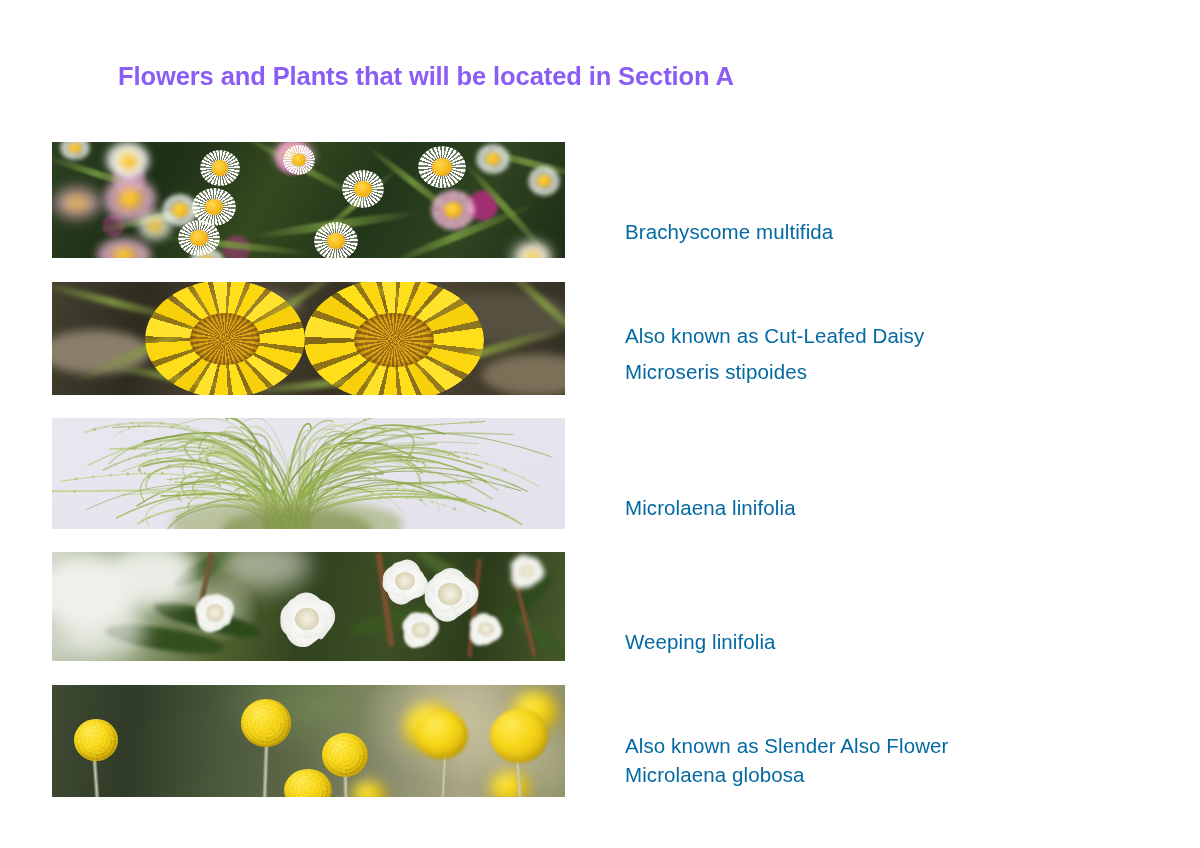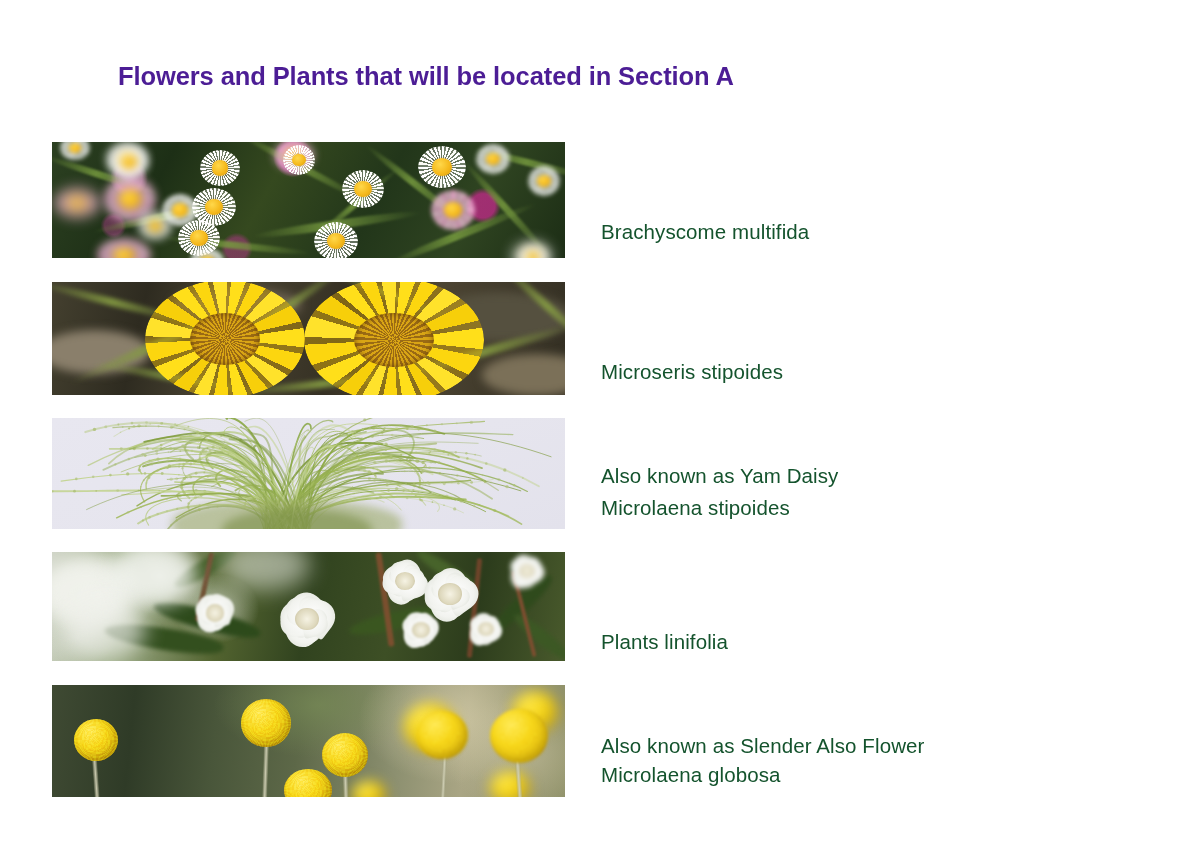--- a/index.html
+++ b/index.html
@@ -23,42 +23,42 @@
   }
 
   
   .page-title {
     position: absolute;
     left: 118px;
     top: 62px;
     font-size: 25.5px;
     font-weight: bold;
     letter-spacing: -0.1px;
-    color: #4c1d95;
+    color: #8b5cf6;
     white-space: nowrap;
   }
 
   
   .plant-row {
     position: absolute;
     left: 0;
     width: 1200px;
   }
   .thumb {
     position: absolute;
     left: 52px;
     width: 513px;
     overflow: hidden;
     background: #2a3322;
   }
   .caption {
     position: absolute;
-    left: 601px;
+    left: 625px;
     width: 560px;
-    color: #14532d;
+    color: #0369a1;
     font-size: 20.5px;
     line-height: 34.5px;
     letter-spacing: 0.1px;
     white-space: pre;
   }
   .caption .sci { display: block; }
   .caption .common { display: block; }
 
   
   .img-daisies {
@@ -355,20 +355,21 @@
       <div class="daisy blur1" style="left:138px; top:106px; width:34px; height:26px;"></div>
       <div class="daisy" style="left:366px; top:4px;   width:48px; height:42px;"></div>
       <div class="daisy blur1" style="left:424px; top:2px;   width:34px; height:30px;"></div>
       <div class="daisy blur1" style="left:476px; top:24px;  width:32px; height:30px;"></div>
       <div class="daisy blur2" style="left:466px; top:102px; width:30px; height:26px;"></div>
       <div class="daisy blur1" style="left:8px;   top:-6px;  width:30px; height:24px;"></div>
     </div>
 
     <div class="caption" style="top:4px;">
       <span class="sci">Brachyscome multifida</span>
+      <span class="common">Also known as Cut-Leafed Daisy</span>
     </div>
   </div>
 
   <div class="plant-row" style="top:282px;">
 
     <div class="thumb img-yellow" style="top:0; height:113px;">
       <div class="ystone" style="left:-12px; top:48px; width:110px; height:44px; background:#8a7f6b;"></div>
       <div class="ystone" style="left:120px; top:6px;  width:130px; height:34px; background:#6a604f;"></div>
       <div class="ystone" style="left:380px; top:10px; width:140px; height:50px; background:#55503f;"></div>
       <div class="ystone" style="left:430px; top:72px; width:110px; height:42px; background:#7b7058;"></div>
@@ -380,21 +381,20 @@
       <div class="ygrass" style="left:330px; top:66px; width:200px; height:9px; transform:rotate(-16deg);"></div>
       <div class="ygrass" style="left:420px; top:20px; width:150px; height:8px; transform:rotate(42deg);"></div>
       <div class="ygrass" style="left:180px; top:98px; width:180px; height:8px; transform:rotate(-6deg);"></div>
 
       <div class="yflower" style="left:93px;  top:-2px; width:160px; height:118px;"></div>
       <div class="yflower" style="left:252px; top:-4px; width:180px; height:124px;"></div>
     </div>
 
     <div class="caption" style="top:4px;">
       <span class="sci">Microseris stipoides</span>
-      <span class="common">Also known as Yam Daisy</span>
     </div>
   </div>
 
   <div class="plant-row" style="top:418px;">
 
     <div class="thumb img-grass" style="top:0; height:111px;">
       <div id="grass-art">
           <svg width="513" height="111" viewBox="0 0 513 111" style="position: absolute; left: 0px; top: 0px;">
             <path d="M 233.66225815828062 117 C 267.41122734053585 -1.6306242722229216 361.0436618798616 9.688971369848108 432.46408116152395 3.4339233261492557" fill="none" stroke="#9fb858" stroke-width="1.18" stroke-linecap="round" opacity="0.73"></path>
             <circle cx="330.2" cy="14.6" r="1.46" fill="#aec079" opacity="0.74"></circle>
@@ -917,21 +917,21 @@
             <path d="M 254.38298298902018 117 C 225.5749092709156 11.414097337245058 198.3468693868941 22.99099705181597 177.65246690935646 21.33908797148466" fill="none" stroke="#7e9a3c" stroke-width="2.01" stroke-linecap="round" opacity="0.51"></path>
             <path d="M 238.6831386213578 117 C 248.5590057858075 11.650512723555092 287.729466944807 29.622130432455858 278.7604554014893 28.875413328761233" fill="none" stroke="#c2d38f" stroke-width="1.56" stroke-linecap="round" opacity="0.87"></path>
             <path d="M 215.85585230768464 117 C 271.458295872369 27.288279986143248 376.7822617258794 36.94055412427549 440.0554277424111 80.75153242791775" fill="none" stroke="#94ad50" stroke-width="1.77" stroke-linecap="round" opacity="0.49"></path>
           </svg>
         </div>
       <div class="gbase" style="left:120px; bottom:-16px; width:230px; height:46px; background:rgba(150,166,92,0.55);"></div>
       <div class="gbase" style="left:170px; bottom:-20px; width:150px; height:40px; background:rgba(122,142,70,0.6);"></div>
     </div>
 
     <div class="caption" style="top:4px;">
-      <span class="sci">Microlaena stipoides</span>
+      <span class="sci">Microlaena linifolia</span>
     </div>
   </div>
 
   <div class="plant-row" style="top:552px;">
 
     <div class="thumb img-pimelea" style="top:0; height:109px;">
 
       <div class="pleaf" style="left:118px; top:8px;  width:70px; height:16px; background:#3e5a22; transform:rotate(-28deg);"></div>
       <div class="pleaf" style="left:100px; top:58px; width:110px; height:20px; background:#2d4a1b; transform:rotate(16deg);"></div>
       <div class="pleaf" style="left:52px;  top:76px; width:120px; height:22px; background:#334f1e; transform:rotate(10deg);"></div>
@@ -1061,21 +1061,21 @@
           <i style="transform: rotate(180deg) translate(30%, 30%) scale(1.03);"></i>
           <i style="transform: rotate(217deg) translate(24%, 24%) scale(1.17);"></i>
           <i style="transform: rotate(240deg) translate(24%, 24%) scale(0.75);"></i>
           <i style="transform: rotate(277deg) translate(30%, 30%) scale(0.89);"></i>
           <i style="transform: rotate(300deg) translate(24%, 24%) scale(1.03);"></i>
           <i style="transform: rotate(337deg) translate(24%, 24%) scale(1.17);"></i>
         </div>
     </div>
 
     <div class="caption" style="top:4px;">
-      <span class="sci">Plants linifolia</span>
+      <span class="sci">Weeping linifolia</span>
       <span class="common">Also known as Slender Also Flower</span>
     </div>
   </div>
 
   <div class="plant-row" style="top:685px;">
 
     <div class="thumb img-billy" style="top:0; height:112px;">
 
       <div class="bball bblur3" style="left:352px; top:18px; width:52px; height:48px;"></div>
       <div class="bball bblur2" style="left:366px; top:28px; width:44px; height:42px;"></div>

